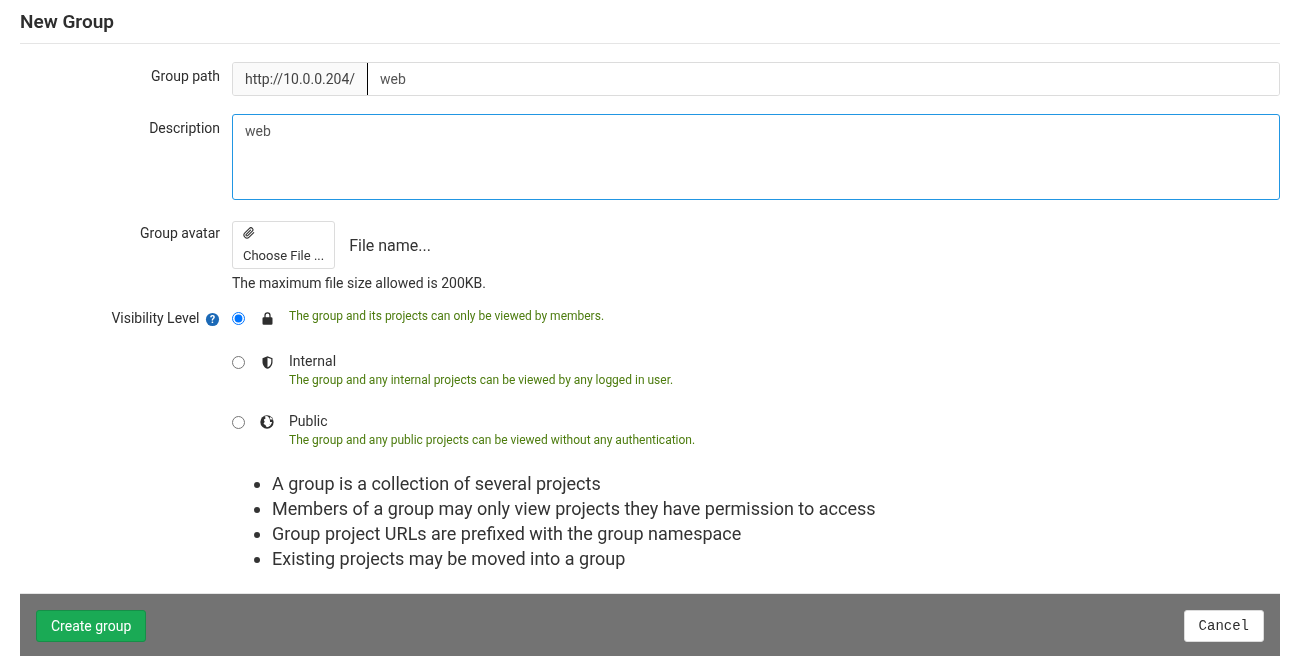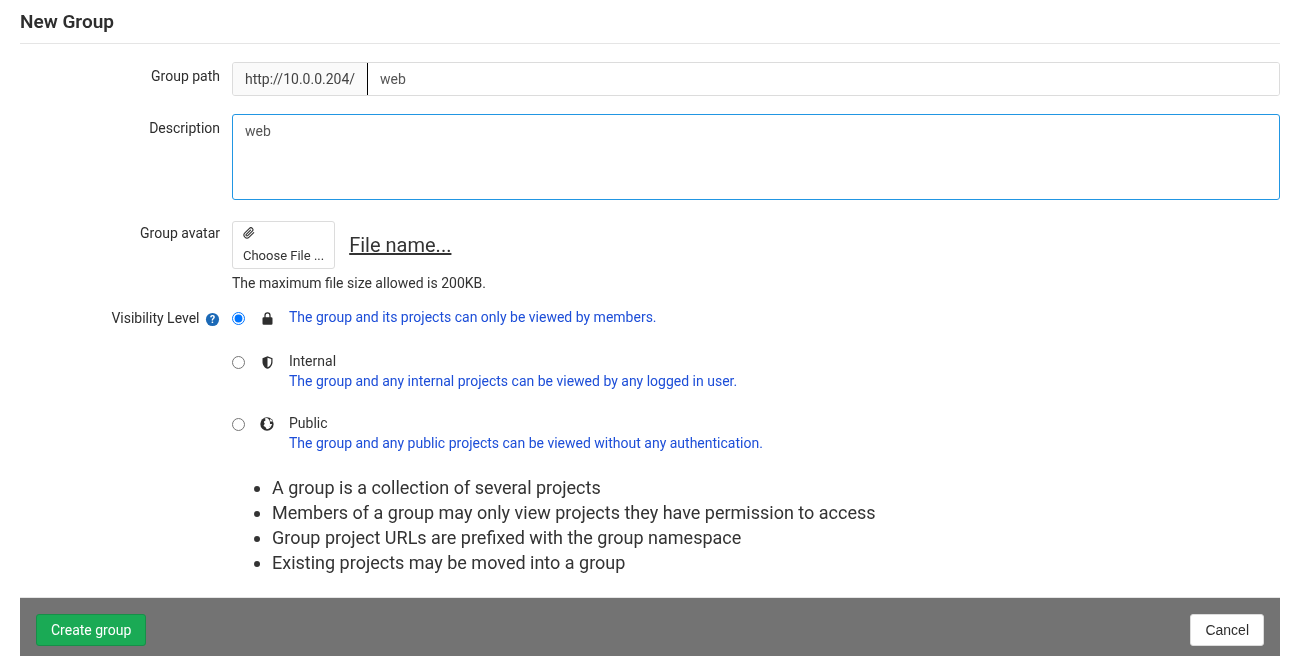--- a/index.html
+++ b/index.html
@@ -88,22 +88,21 @@
     color: #333;
     cursor: pointer;
     display: inline-flex;
     align-items: flex-start;
     gap: 6px;
     font-family: inherit;
     flex-direction: column;
   }
   .file-name {
     color: #333;
-    font-size: 20px;
-    text-decoration: underline;
+    font-size: 16px;
   }
   .hint-text {
     color: #333;
     font-size: 14px;
     margin-top: 6px;
   }
   .help-icon {
     display: inline-flex;
     width: 15px;
     height: 15px;
@@ -127,22 +126,22 @@
     justify-content: center;
     padding-top: 1px;
   }
   .radio-text-col { flex: 1; }
   .radio-title {
     color: #333;
     font-size: 14px;
     margin-bottom: 4px;
   }
   .radio-desc {
-    color: #1d4ed8;
-    font-size: 14px;
+    color: #4d7c0f;
+    font-size: 12px;
   }
   .info-list {
     list-style: disc;
     padding-left: 40px;
     margin-top: 18px;
   }
   .info-list li {
     margin-bottom: 4px;
     font-size: 18px;
     color: #333;
@@ -168,21 +167,21 @@
     font-family: inherit;
   }
   .btn-default {
     background: #fff;
     color: #2e2e2e;
     border: 1px solid #dcdcdc;
     border-radius: 3px;
     padding: 7px 14px;
     font-size: 14px;
     cursor: pointer;
-    font-family: Liberation Sans, sans-serif;
+    font-family: Liberation Mono, monospace;
   }
 </style>
 </head>
 <body>
 
 <div class="container">
   <h1 class="page-title">New Group</h1>
   <hr class="divider">
 
   <div class="form-row">

